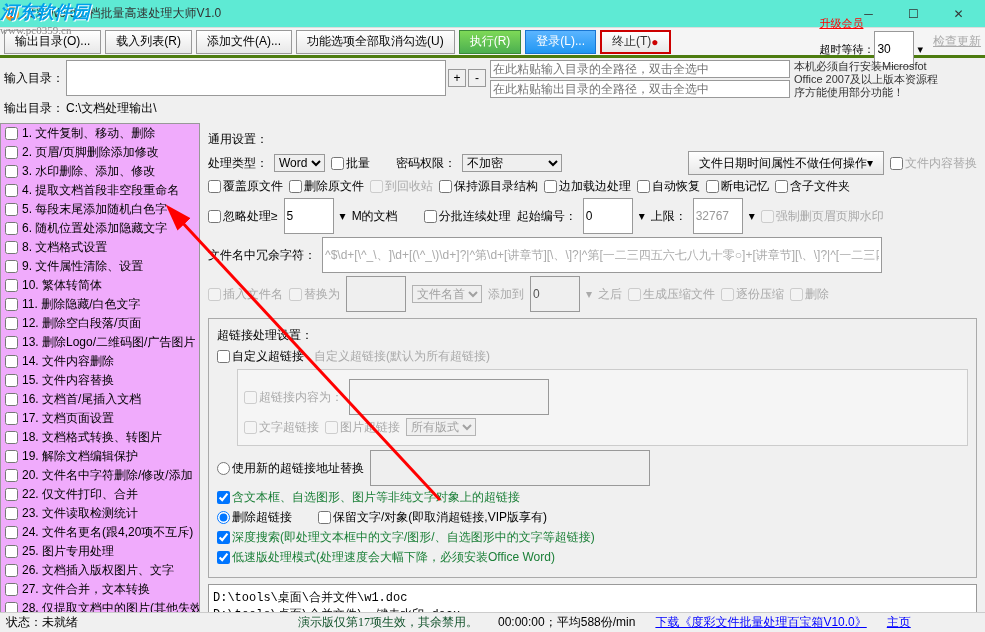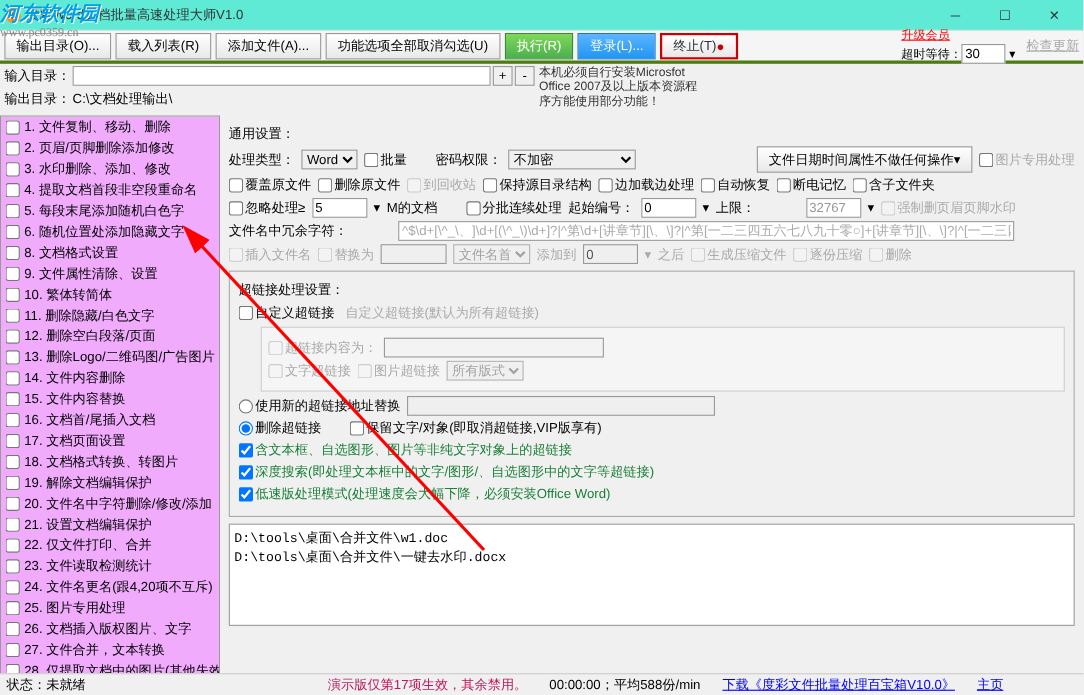--- a/index.html
+++ b/index.html
@@ -16,45 +16,45 @@
 .tbtn { height: 24px; padding: 0 10px; border: 1px solid #999; background: linear-gradient(#fff,#e8e8e8); font-size: 12px; cursor: pointer; display: inline-flex; align-items: center; }
 .tbtn.green { background: linear-gradient(#7ed957,#4caf50); color: #fff; border-color: #3a8a3a; }
 .tbtn.blue { background: linear-gradient(#5bb5ff,#2196f3); color: #fff; border-color: #1976d2; }
 .tbtn.terminal { border: 2px solid #c00; color: #333; }
 .toolbar-right { margin-left: auto; display: flex; flex-direction: column; font-size: 11px; line-height: 1.3; }
 .upgrade { color: #f00; text-decoration: underline; }
 .check-update { color: #aaa; text-decoration: underline; }
 .row2 { display: flex; align-items: flex-start; padding: 2px 4px; gap: 4px; }
 .input-row { display: flex; align-items: center; gap: 2px; margin-bottom: 4px; }
 .input-row label { font-size: 12px; white-space: nowrap; }
-.txtbox { border: 1px solid #999; height: 18px; padding: 0 2px; font-size: 12px; }
+.txtbox { border: 1px solid #999; height: 36px; padding: 0 2px; font-size: 12px; }
 .sqbtn { width: 18px; height: 18px; border: 1px solid #999; background: #f0f0f0; font-size: 12px; cursor: pointer; }
 .paste-area { width: 300px; }
 .paste-input { width: 100%; height: 18px; border: 1px solid #999; font-size: 12px; padding: 0 2px; color: #888; }
 .rightinfo { font-size: 11px; color: #333; width: 150px; line-height: 1.2; }
 .main { display: flex; height: 530px; }
 .sidebar { width: 200px; border: 1px solid #999; background: #f0abfc; overflow-y: auto; }
 .sidebar-item { display: flex; align-items: center; padding: 1px 4px; font-size: 12px; gap: 4px; white-space: nowrap; }
 .sidebar-item.selected { background: #1e5fd6; color: #fff; }
 .sidebar-item.selected input { outline: 2px solid #f00; }
 .content { flex: 1; padding: 4px 8px; overflow-y: auto; background: #f0f0f0; }
 .section-label { font-size: 12px; margin: 4px 0 2px; }
 .inline-row { display: flex; align-items: center; gap: 6px; margin: 3px 0; flex-wrap: wrap; font-size: 12px; }
 .inline-row label { display: inline-flex; align-items: center; gap: 2px; }
 select { border: 1px solid #999; height: 18px; font-size: 12px; }
 input[type=text].small { width: 50px; }
-.readonly { color: #999; margin-left: 40px; }
+.readonly { color: #999; }
 .disabled { color: #aaa; }
 .groupbox { border: 1px solid #aaa; padding: 8px; margin: 6px 0; background: #f0f0f0; }
 .groupbox-title { font-size: 12px; margin-bottom: 4px; }
 .innerbox { border: 1px solid #ccc; padding: 6px; margin: 4px 0 4px 20px; background: #f5f5f5; }
 .checked { color: #1a7f37; }
 .filelist { border: 1px solid #999; background: #fff; height: 93px; padding: 4px; font-family: Liberation Mono, monospace; font-size: 12px; overflow: auto; white-space: pre; }
 .statusbar { position: absolute; bottom: 0; left: 0; right: 0; height: 20px; background: #f0f0f0; border-top: 1px solid #ccc; display: flex; align-items: center; padding: 0 6px; font-size: 12px; gap: 20px; }
-.statusbar .red { color: #be185d; }
+.statusbar .red { color: #14532d; font-family: Liberation Serif, serif; }
 .statusbar .blue { color: #00f; text-decoration: underline; }
 .arrow-overlay { position: absolute; pointer-events: none; z-index: 50; }
 .wide-btn { min-width: 190px; }
 input[type=checkbox] { margin: 0; }
 </style>
 </head>
 <body>
 
 <div class="titlebar">
   <span class="icon">
@@ -100,20 +100,24 @@
       <label>输入目录：</label>
       <input type="text" class="txtbox" style="width: 380px;">
       <button class="sqbtn">+</button>
       <button class="sqbtn">-</button>
     </div>
     <div class="input-row">
       <label>输出目录：</label>
       <span>C:\文档处理输出\</span>
     </div>
   </div>
+  <div class="paste-area">
+    <input class="paste-input" placeholder="在此粘贴输入目录的全路径，双击全选中" style="">
+    <input class="paste-input" style="margin-top: 2px;" placeholder="在此粘贴输出目录的全路径，双击全选中">
+  </div>
   <div class="rightinfo">本机必须自行安装Microsfot Office 2007及以上版本资源程序方能使用部分功能！</div>
 </div>
 
 <div class="main">
   <div class="sidebar" id="sidebar">
       <div class="sidebar-item">
         <input type="checkbox" style="">
         <span>1. 文件复制、移动、删除</span>
       </div>
       <div class="sidebar-item">
@@ -180,24 +184,20 @@
         <input type="checkbox" style="">
         <span>18. 文档格式转换、转图片</span>
       </div>
       <div class="sidebar-item">
         <input type="checkbox" style="">
         <span>19. 解除文档编辑保护</span>
       </div>
       <div class="sidebar-item">
         <input type="checkbox" style="">
         <span>20. 文件名中字符删除/修改/添加</span>
-      </div>
-      <div class="sidebar-item">
-        <input type="checkbox" style="">
-        <span>21. 设置文档编辑保护</span>
       </div>
       <div class="sidebar-item">
         <input type="checkbox" style="">
         <span>22. 仅文件打印、合并</span>
       </div>
       <div class="sidebar-item">
         <input type="checkbox" style="">
         <span>23. 文件读取检测统计</span>
       </div>
       <div class="sidebar-item">
@@ -225,25 +225,25 @@
   <div class="content">
     <div class="section-label">通用设置：</div>
     <div class="inline-row">
       <span>处理类型：</span>
       <select><option>Word</option></select>
       <label>
           <input type="checkbox" style=""> 
           <span>批量</span>
         </label>
       <span style="margin-left:20px">密码权限：</span>
-      <select style="width:116px"><option>不加密</option></select>
+      <select style="width:100px"><option>不加密</option></select>
       <button class="tbtn wide-btn" style="margin-left:auto"><span>文件日期时间属性不做任何操作</span> ▾</button>
       <label class="disabled">
           <input type="checkbox" style=""> 
-          <span>图片专用处理</span>
+          <span>文件内容替换</span>
         </label>
     </div>
     <div class="inline-row">
       <label>
           <input type="checkbox" style=""> 
           <span>覆盖原文件</span>
         </label>
       <label>
           <input type="checkbox" style=""> 
           <span>删除原文件</span>
@@ -356,32 +356,32 @@
       </div>
       <div class="inline-row">
         <label>
             <input type="radio" name="linkaction" style=""> 
             <span>使用新的超链接地址替换</span>
           </label>
         <input type="text" class="txtbox" style="width: 280px;" disabled="">
       </div>
       <div class="inline-row">
         <label>
+            <input type="checkbox" checked="" style=""> 
+            <span class="checked">含文本框、自选图形、图片等非纯文字对象上的超链接</span>
+          </label>
+      </div>
+      <div class="inline-row">
+        <label>
             <input type="radio" name="linkaction" checked="" style=""> 
             <span>删除超链接</span>
           </label>
         <label style="margin-left:20px">
             <input type="checkbox" style=""> 
             <span>保留文字/对象(即取消超链接,VIP版享有)</span>
-          </label>
-      </div>
-      <div class="inline-row">
-        <label>
-            <input type="checkbox" checked="" style=""> 
-            <span class="checked">含文本框、自选图形、图片等非纯文字对象上的超链接</span>
           </label>
       </div>
       <div class="inline-row">
         <label>
             <input type="checkbox" checked="" style=""> 
             <span class="checked">深度搜索(即处理文本框中的文字/图形/、自选图形中的文字等超链接)</span>
           </label>
       </div>
       <div class="inline-row">
         <label>

